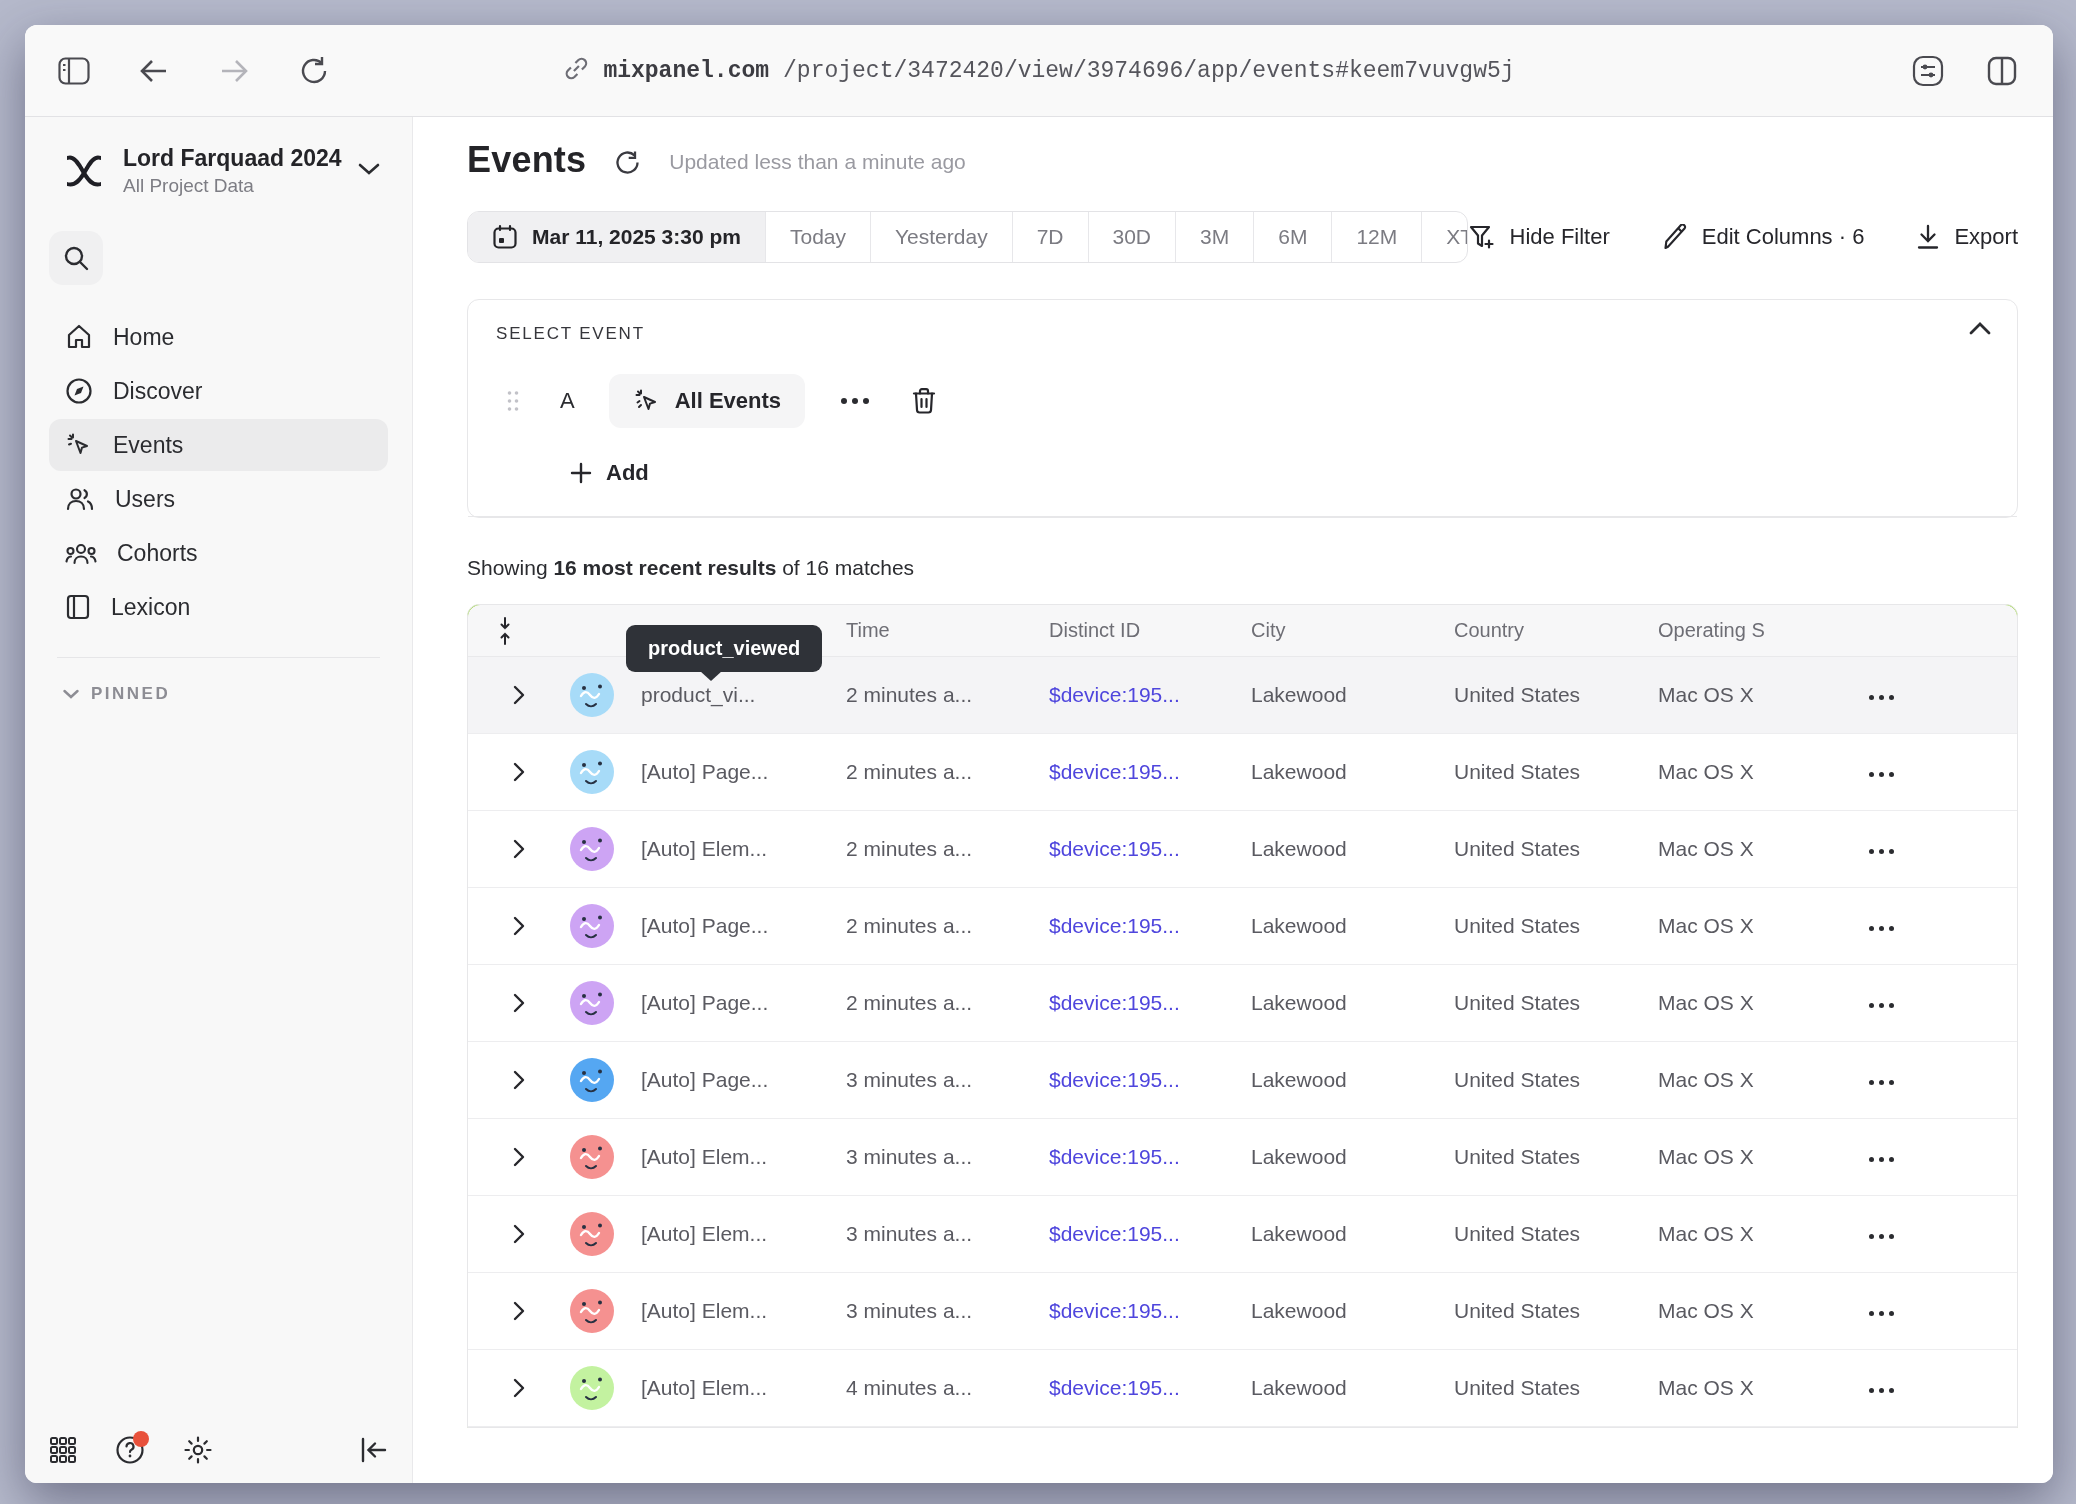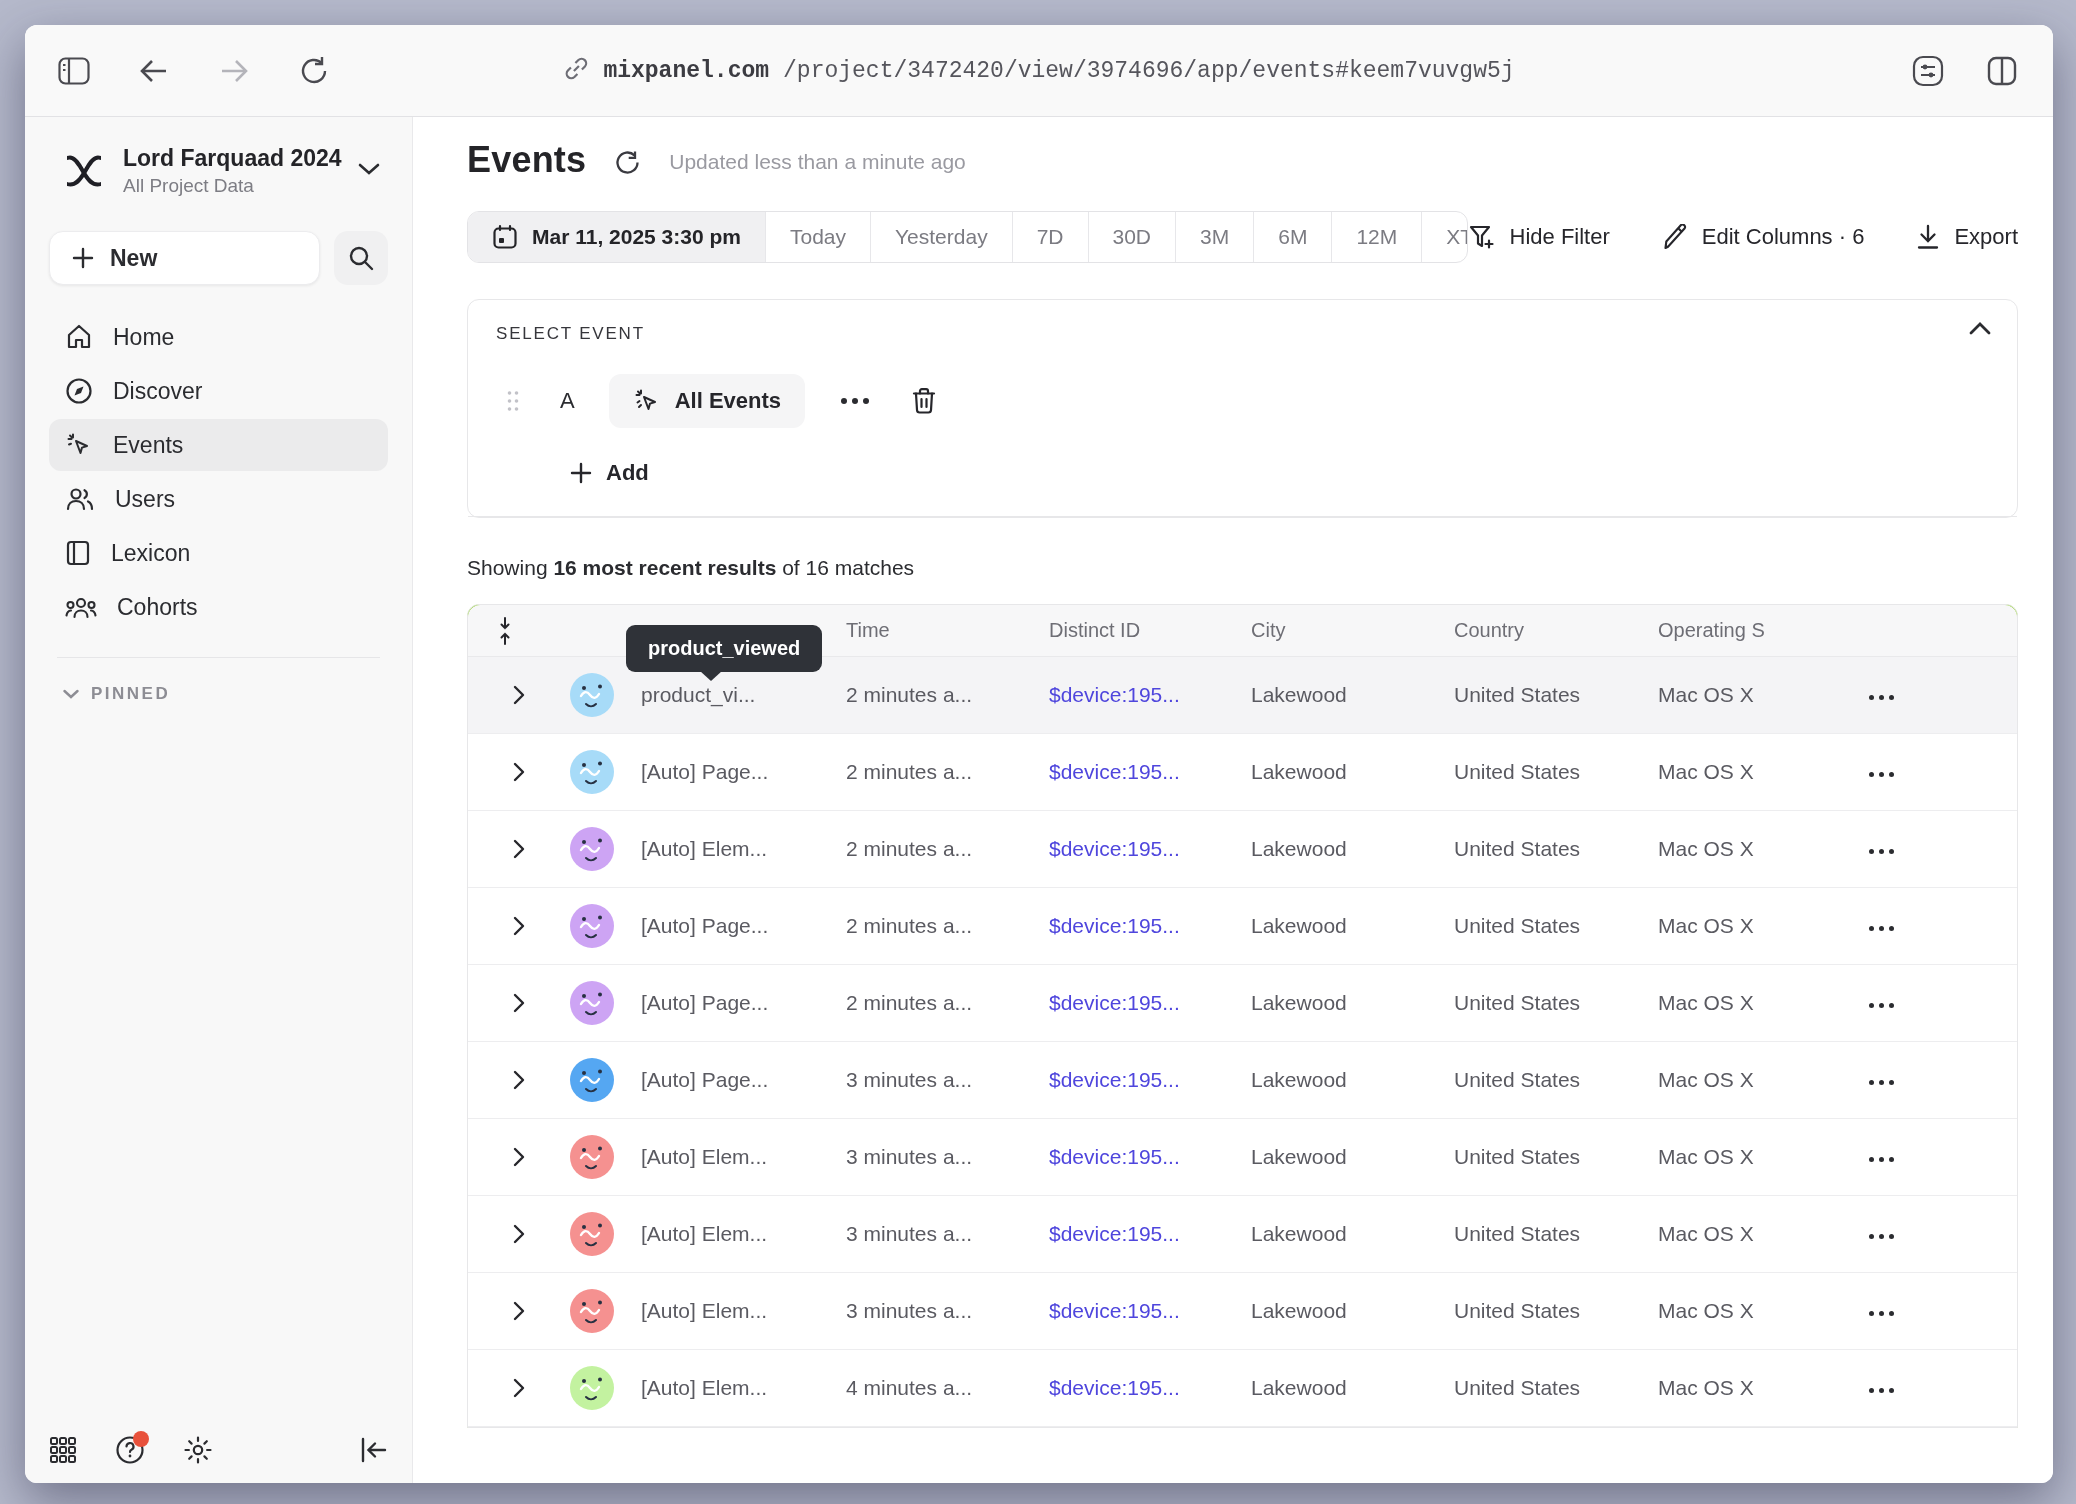--- a/index.html
+++ b/index.html
@@ -219,26 +219,20 @@
           <div class="ws-sub">All Project Data</div>
         </div>
         <span class="ws-chev">
           <svg width="22" height="14" viewBox="0 0 22 14" fill="none" stroke="#2b2c30" stroke-width="2.6" stroke-linecap="round">
               <path d="M2 3l9 8 9-8"></path>
             </svg>
         </span>
       </div>
 
       <div class="new-row">
-        <button class="new-btn">
-          <svg width="22" height="22" viewBox="0 0 22 22" stroke="#2b2c30" stroke-width="2.4" stroke-linecap="round">
-              <path d="M11 2v18M2 11h18"></path>
-            </svg>
-          <span>New</span>
-        </button>
         <button class="search-btn">
           <svg width="26" height="26" viewBox="0 0 26 26" fill="none" stroke="#2b2c30" stroke-width="2.4" stroke-linecap="round">
               <circle cx="11" cy="11" r="8"></circle>
               <path d="M17.5 17.5 24 24"></path>
             </svg>
         </button>
       </div>
 
       <div class="nav">
         <div class="nav-item">
@@ -263,38 +257,38 @@
           <span>Events</span>
         </div>
         <div class="nav-item">
           <svg width="30" height="28" viewBox="0 0 30 28" fill="none" stroke="#2b2c30" stroke-width="2.2" stroke-linecap="round">
               <circle cx="11" cy="9" r="4.5"></circle>
               <path d="M3 24c0-5 3.5-8 8-8s8 3 8 8"></path>
               <path d="M19.5 5.2a4.4 4.4 0 0 1 0 7.8"></path>
               <path d="M23 16.5c2.6 1.2 4 3.8 4 7.5"></path>
             </svg>
           <span>Users</span>
-        </div>
-        <div class="nav-item">
-          <svg width="26" height="28" viewBox="0 0 26 28" fill="none" stroke="#2b2c30" stroke-width="2.2" stroke-linejoin="round">
-              <rect x="3" y="3" width="20" height="22" rx="3"></rect>
-              <path d="M9 3v22"></path>
-            </svg>
-          <span>Lexicon</span>
         </div>
         <div class="nav-item">
           <svg width="32" height="28" viewBox="0 0 32 28" fill="none" stroke="#2b2c30" stroke-width="2.1" stroke-linecap="round">
               <circle cx="16" cy="10" r="4"></circle>
               <path d="M9.5 24c0-4 2.8-6.5 6.5-6.5s6.5 2.5 6.5 6.5"></path>
               <circle cx="5.5" cy="12" r="3"></circle>
               <path d="M1.5 22.5c.4-3 2-4.8 4.5-5"></path>
               <circle cx="26.5" cy="12" r="3"></circle>
               <path d="M30.5 22.5c-.4-3-2-4.8-4.5-5"></path>
             </svg>
           <span>Cohorts</span>
+        </div>
+        <div class="nav-item">
+          <svg width="26" height="28" viewBox="0 0 26 28" fill="none" stroke="#2b2c30" stroke-width="2.2" stroke-linejoin="round">
+              <rect x="3" y="3" width="20" height="22" rx="3"></rect>
+              <path d="M9 3v22"></path>
+            </svg>
+          <span>Lexicon</span>
         </div>
       </div>
 
       <div class="side-divider"></div>
 
       <div class="pinned-head">
         <svg width="16" height="10" viewBox="0 0 16 10" fill="none" stroke="#8d8d94" stroke-width="2.4" stroke-linecap="round">
             <path d="M1.5 2l6.5 6 6.5-6"></path>
           </svg>
         <span>PINNED</span>

